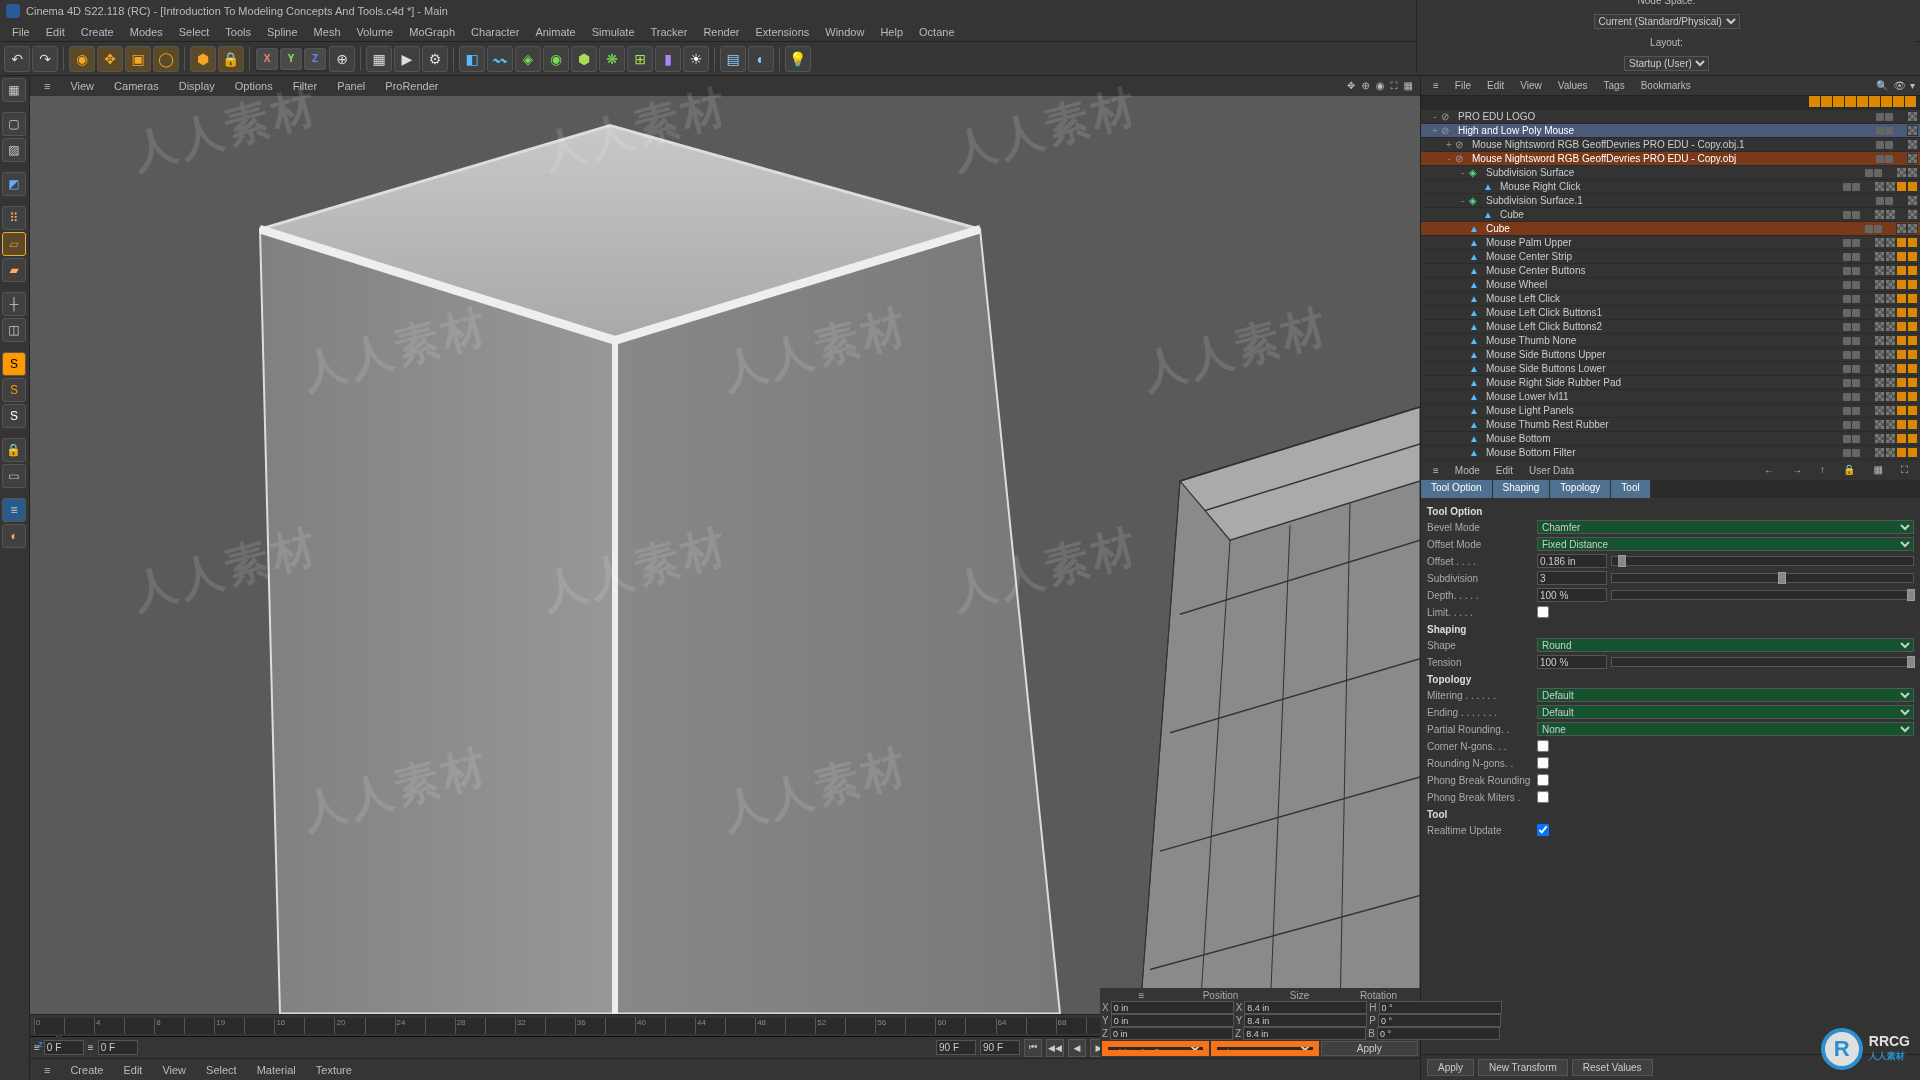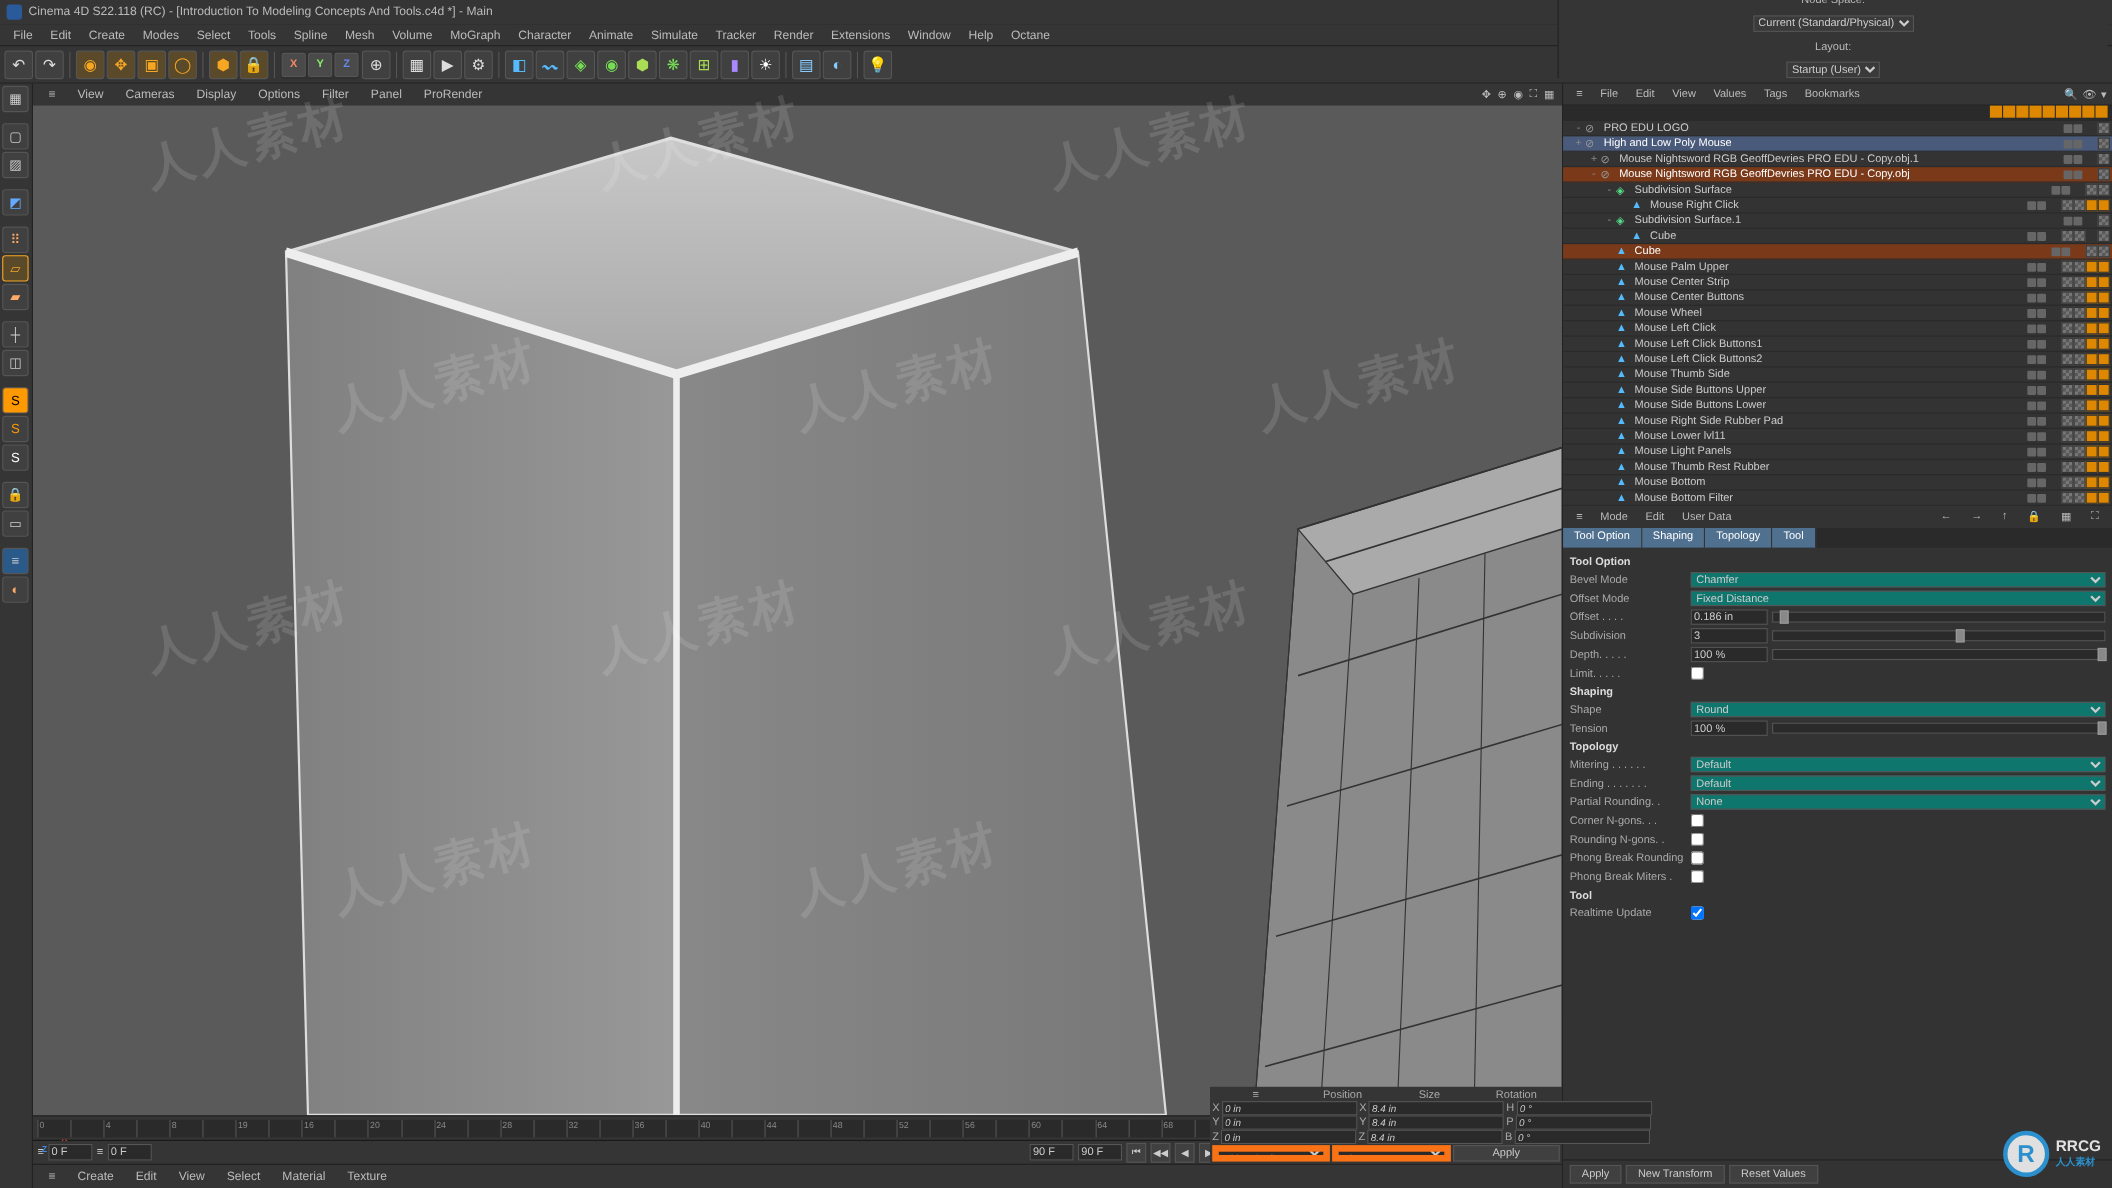--- a/index.html
+++ b/index.html
@@ -76,34 +76,34 @@
 .attr-menu .ricons{margin-left:auto; display:flex; gap:2px; font-size:10px;}
 .attr-title { height:18px; background:#353535; display:flex; align-items:center; padding:0 4px; }
 .attr-title .aicon { width:14px; height:14px; background:#7a5a2a; border-radius:2px; margin-right:4px;}
 .attr-tabs { height:18px; display:flex; background:#2a2a2a; }
 .attr-tabs .atab { padding:2px 10px; background:#507090; color:#fff; border-right:1px solid #333; font-size:10px;}
 .attr-body { flex:1; overflow-y:auto; padding:4px 6px; background:#333;}
 .section-h { font-size:10px; font-weight:bold; color:#ddd; margin:4px 0 2px; }
 .prop { display:flex; align-items:center; height:16px; margin:1px 0;}
 .prop .lbl { width:110px; color:#aaa; font-size:10px; white-space:nowrap; }
 .prop .val { flex:1; }
-.prop select { width:100%; background:#0f766e; color:#ccc; border:1px solid #555; font-size:10px; height:14px;}
+.prop select { width:100%; background:#14532d; color:#ccc; border:1px solid #555; font-size:10px; height:14px;}
 .prop input[type=text] { width:70px; background:#2a2a2a; color:#ccc; border:1px solid #555; font-size:10px; height:14px; padding:0 2px;}
 .prop input[type=checkbox]{ width:12px; height:12px;}
 .prop .slider { flex:1; height:10px; background:#2a2a2a; border:1px solid #555; margin-left:4px; position:relative;}
 .prop .slider .thumb { position:absolute; top:-2px; width:8px; height:12px; background:#888; border:1px solid #999;}
 .attr-buttons { display:flex; gap:4px; padding:4px 6px; border-top:1px solid #222;}
 .attr-buttons button { background:#404040; color:#ccc; border:1px solid #555; font-size:10px; padding:2px 10px;}
 
 .coord-panel { position:absolute; bottom:22px; left:1100px; width:320px; height:70px; background:#353535; font-size:10px; color:#aaa; padding:2px; display:flex; flex-direction:column;}
 .coord-head { display:flex; height:14px;}
 .coord-head span{flex:1; text-align:center;}
 .coord-row { display:flex; height:15px; align-items:center;}
 .coord-row span{width:14px; text-align:center;}
-.coord-row input{flex:1; background:#2a2a2a; color:#ccc; border:1px solid #555; font-size:9px; height:13px; margin:0 2px; padding:0 2px;font-style:italic;}
+.coord-row input{flex:1; background:#2a2a2a; color:#ccc; border:1px solid #555; font-size:9px; height:13px; margin:0 2px; padding:0 2px;}
 .coord-foot { display:flex; height:16px; gap:2px; margin-top:1px;}
 .coord-foot select{flex:1; background:#2a2a2a; color:#ccc; border:6px solid #f97316; font-size:9px; height:15px;}
 .coord-foot button{flex:1; background:#404040; color:#ccc; border:1px solid #555; font-size:10px;}
 
 .watermark { position:absolute; font-size:44px; color:rgba(255,255,255,.12); font-weight:bold; pointer-events:none; transform:rotate(-15deg); letter-spacing:4px;}
 .logo-wm { position:absolute; bottom:10px; right:10px; display:flex; align-items:center; gap:6px; opacity:.85;}
 .logo-wm .circ{ width:42px; height:42px; border:4px solid #2aa1e8; border-radius:50%; display:flex; align-items:center; justify-content:center; color:#2aa1e8; font-weight:bold; font-size:22px; background:#fff;}
 .logo-wm .txt{ color:#fff; font-size:14px; line-height:15px; font-weight:bold;}
 .logo-wm .txt small{font-size:9px; color:#2aa1e8; display:block;}
 
@@ -657,21 +657,21 @@
             <span class="tag chk"></span>
             <span class="tag chk"></span>
             <span class="tag o"></span>
             <span class="tag o"></span>
           </span>
         </div>
         <div class="row">
           <span style="width:34px"></span>
           <span class="exp"></span>
           <span class="oicon" style="color:#5bf">▲</span>
-          <span class="oname">Mouse Thumb Side</span>
+          <span class="oname">Mouse Thumb None</span>
           <span class="dots">
             <span class="dot gr"></span>
             <span class="dot gr"></span>
           </span>
           <span style="width:10px"></span>
           <span class="tags">
             <span class="tag chk"></span>
             <span class="tag chk"></span>
             <span class="tag o"></span>
             <span class="tag o"></span>

